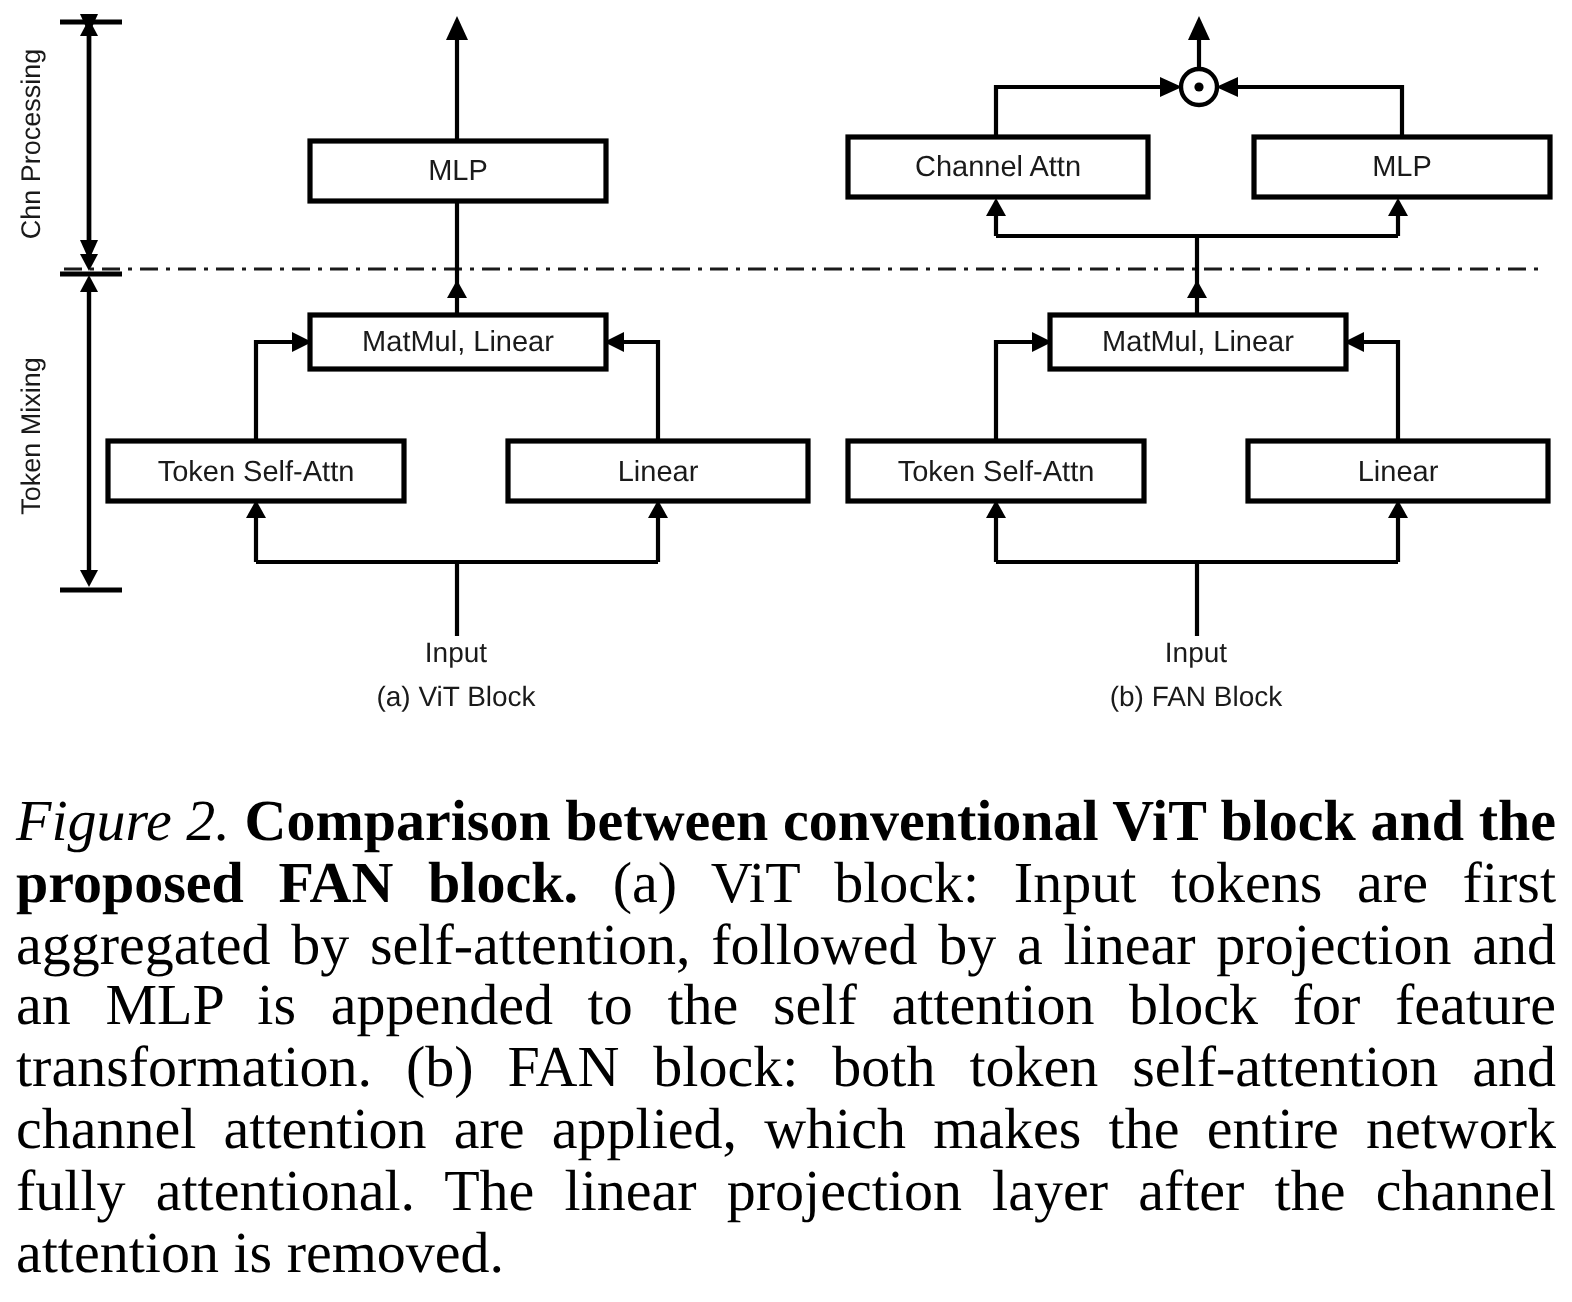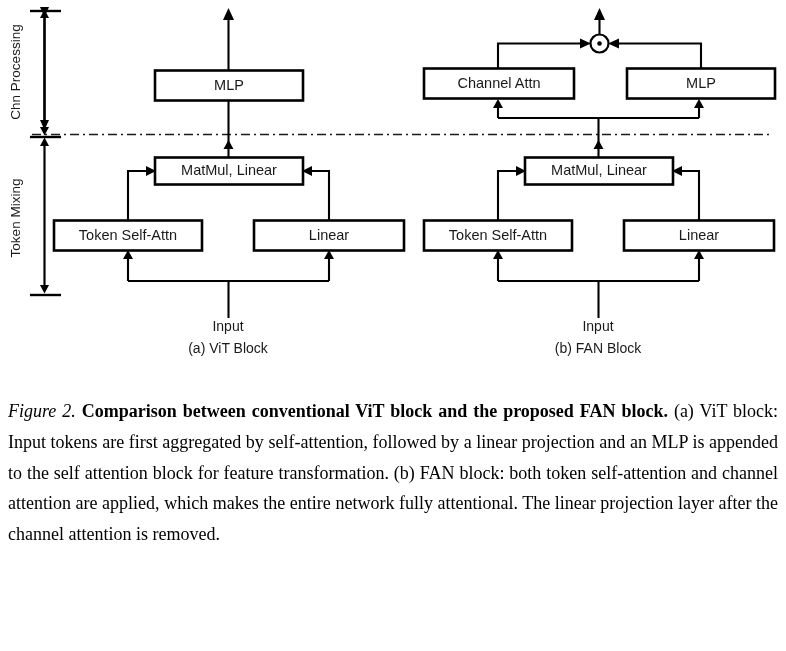--- a/index.html
+++ b/index.html
@@ -74,21 +74,21 @@
     stroke-width: 2.4;
   }
 
   
   #caption {
     position: absolute;
     left: 8px;
     top: 396px;
     width: 770px;
     font-family: "Liberation Serif", serif;
-    font-size: 18px;
+    font-size: 29px;
     line-height: 30.8px;
     color: #000000;
     text-align: justify;
     text-justify: inter-word;
   }
   #caption .fig-num {
     font-style: italic;
   }
   #caption .fig-title {
     font-weight: bold;

